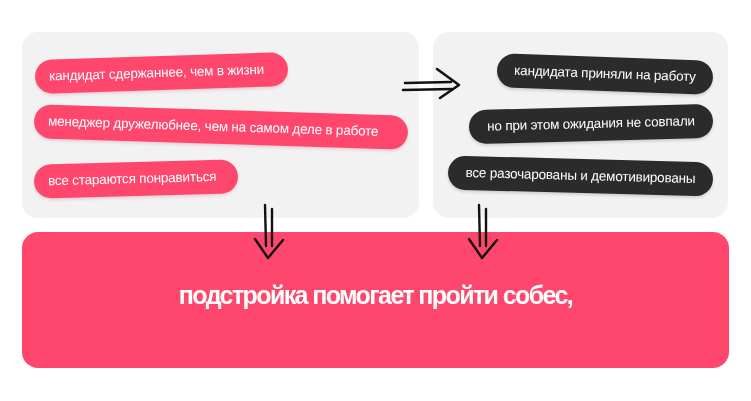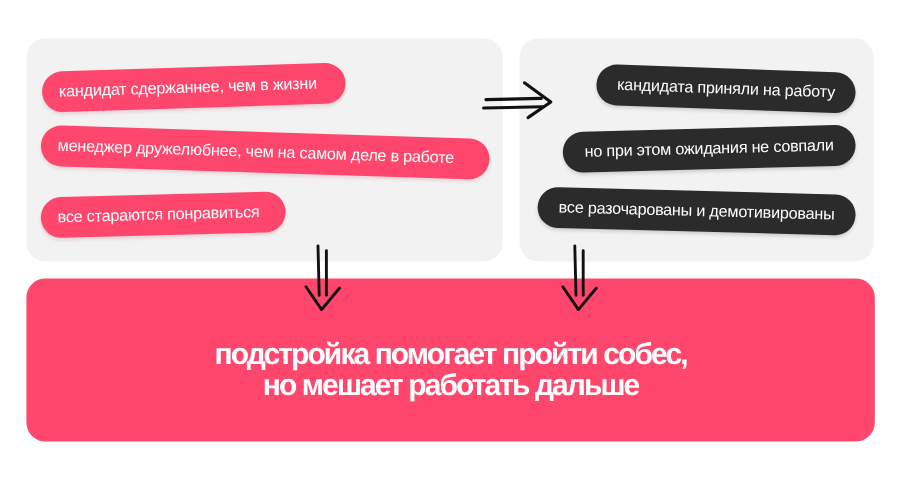--- a/index.html
+++ b/index.html
@@ -54,21 +54,20 @@
 <div class="pill red" id="pill-l2">менеджер дружелюбнее, чем на самом деле в работе</div>
 <div class="pill red" id="pill-l3">все стараются понравиться</div>
 
 <div class="pill dark" id="pill-r1">кандидата приняли на работу</div>
 <div class="pill dark" id="pill-r2">но при этом ожидания не совпали</div>
 <div class="pill dark" id="pill-r3">все разочарованы и демотивированы</div>
 
 <div id="result-block"></div>
 <div id="result-text">
   <span>подстройка помогает пройти собес,</span>
-  <span>но мешает работать дальше</span>
 </div>
 
 <svg class="arrow" style="left:400px; top:64px;" width="64" height="36" viewBox="0 0 64 36">
   <path d="M5 19 L51 18" stroke="#111" stroke-width="2.6" stroke-linecap="round" fill="none"></path>
   <path d="M3 26 L52 25" stroke="#111" stroke-width="2.6" stroke-linecap="round" fill="none"></path>
   <path d="M37 5 L59 21 L40 34" stroke="#111" stroke-width="2.6" stroke-linecap="round" stroke-linejoin="round" fill="none"></path>
 </svg>
 
 <svg class="arrow" style="left:250px; top:200px;" width="40" height="62" viewBox="0 0 40 62">
   <path d="M15 5 L16 46" stroke="#111" stroke-width="2.4" stroke-linecap="round" fill="none"></path>

